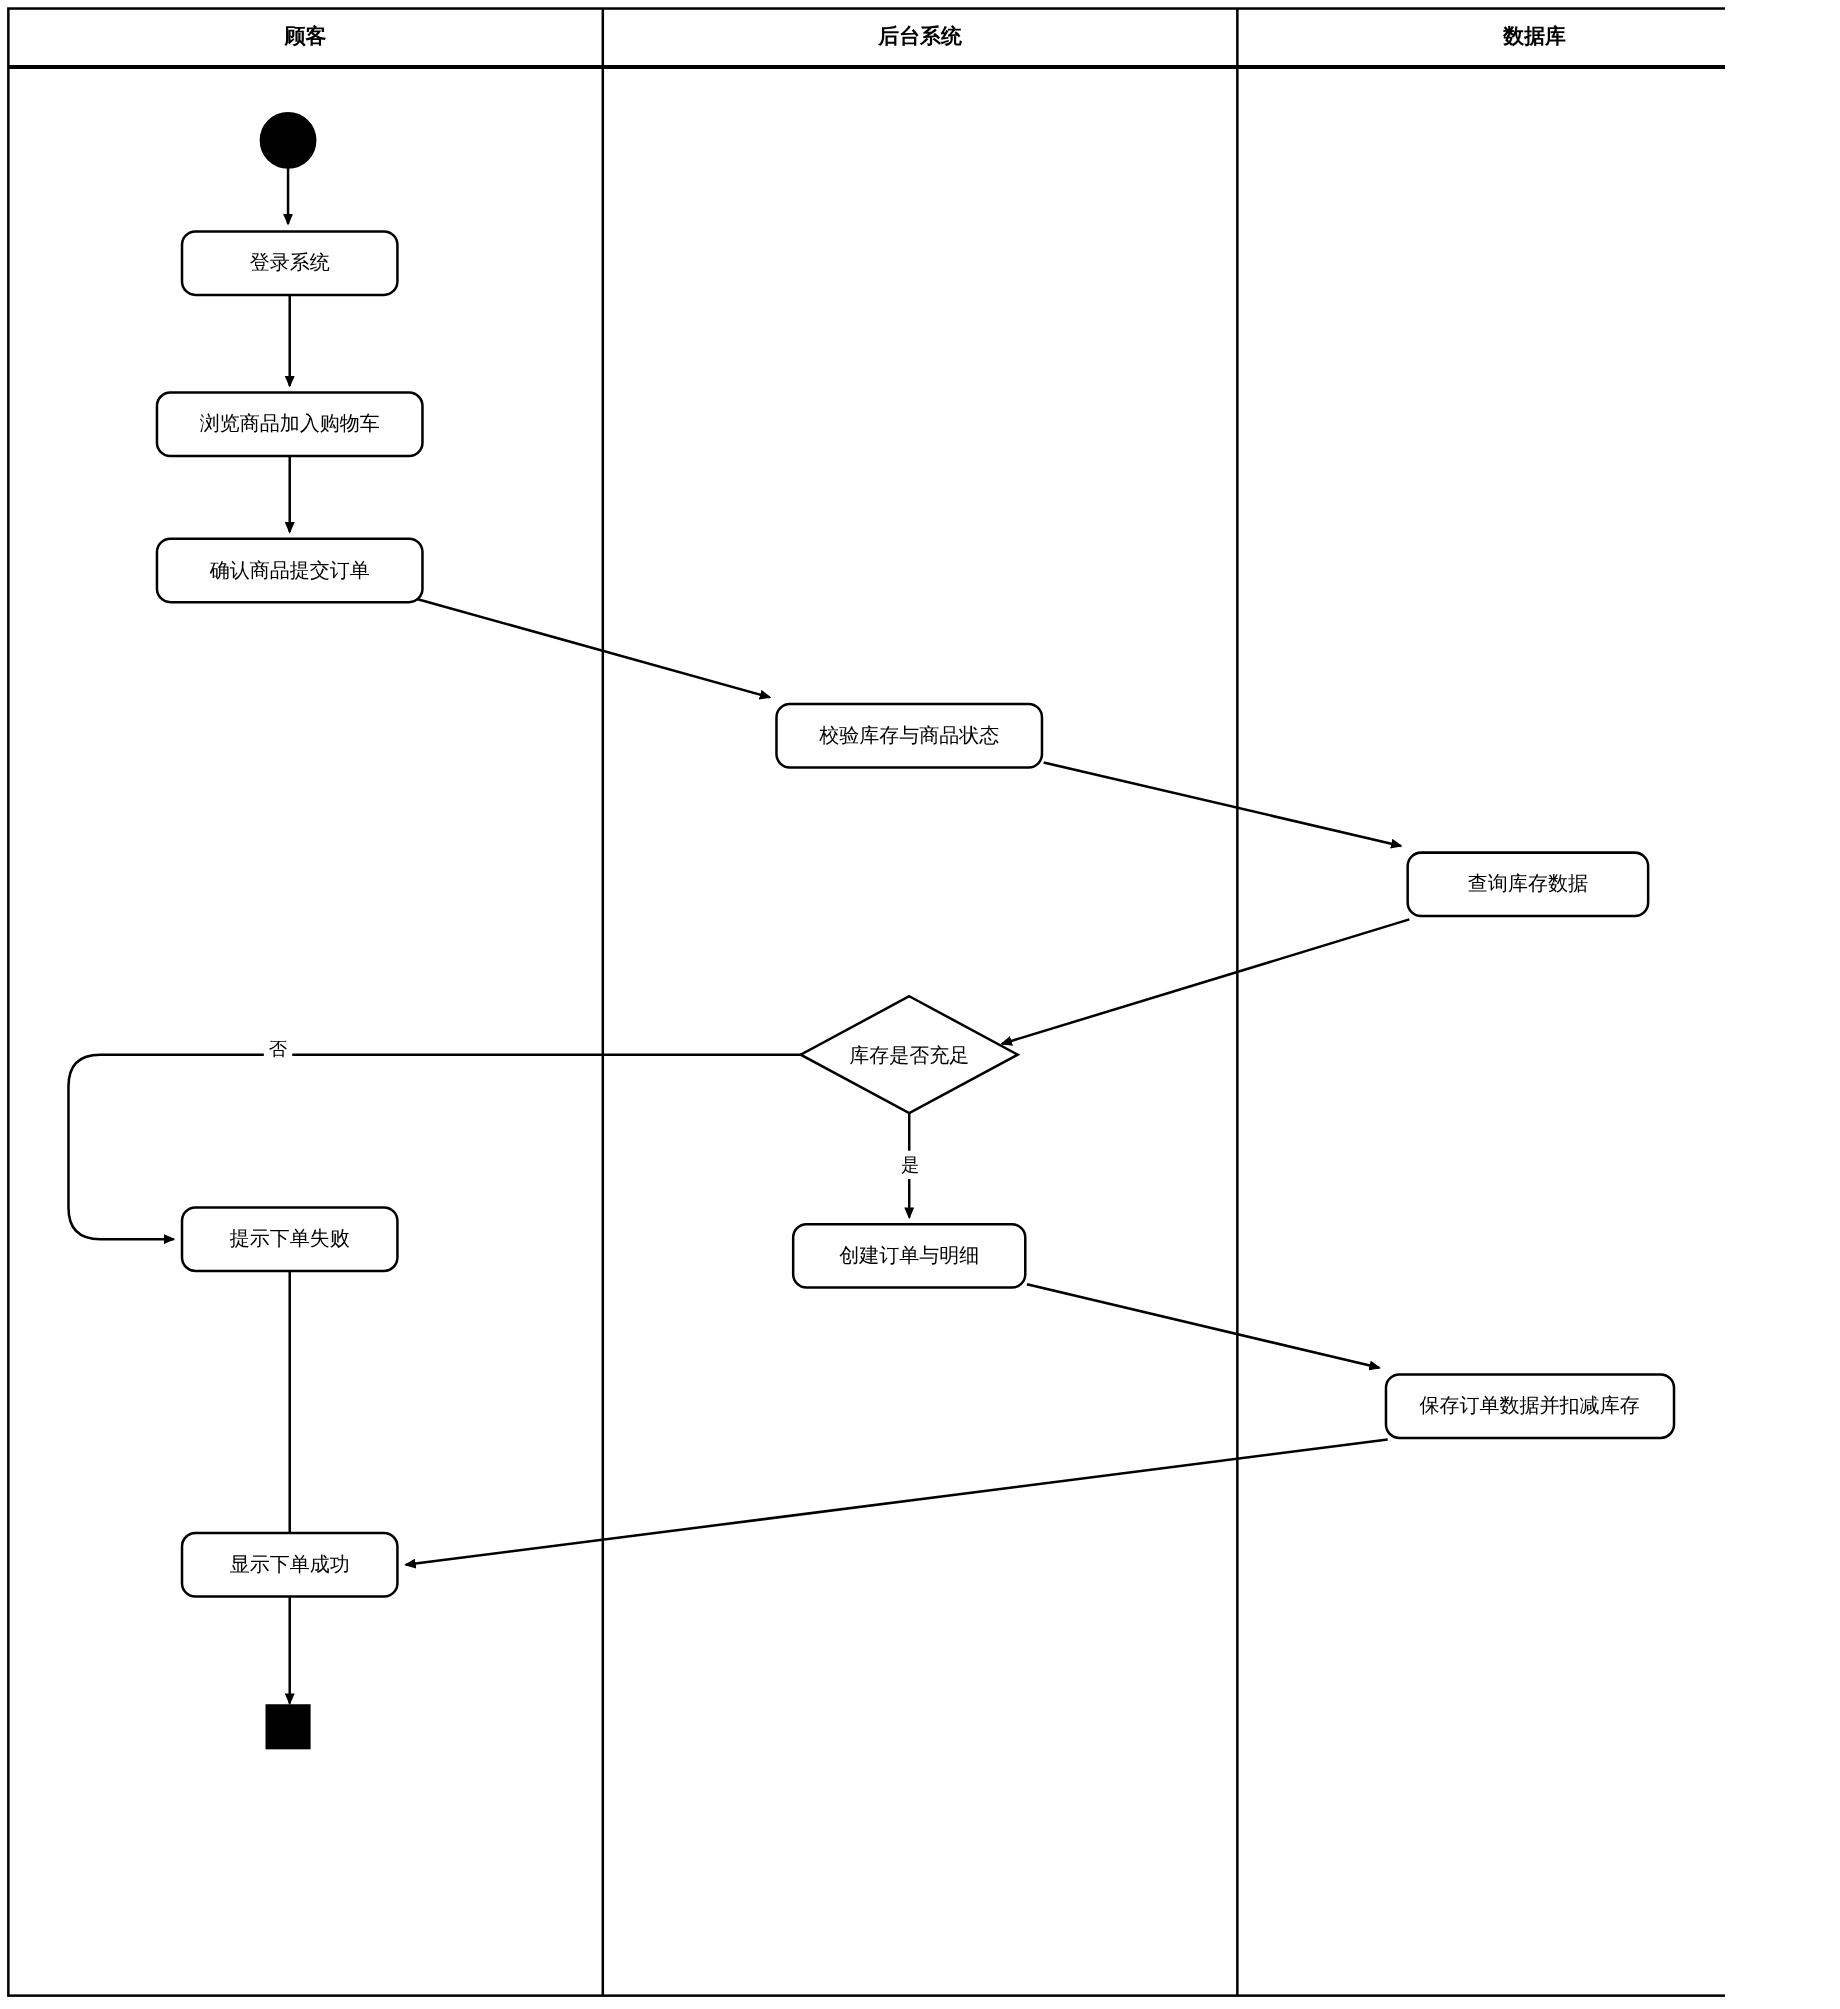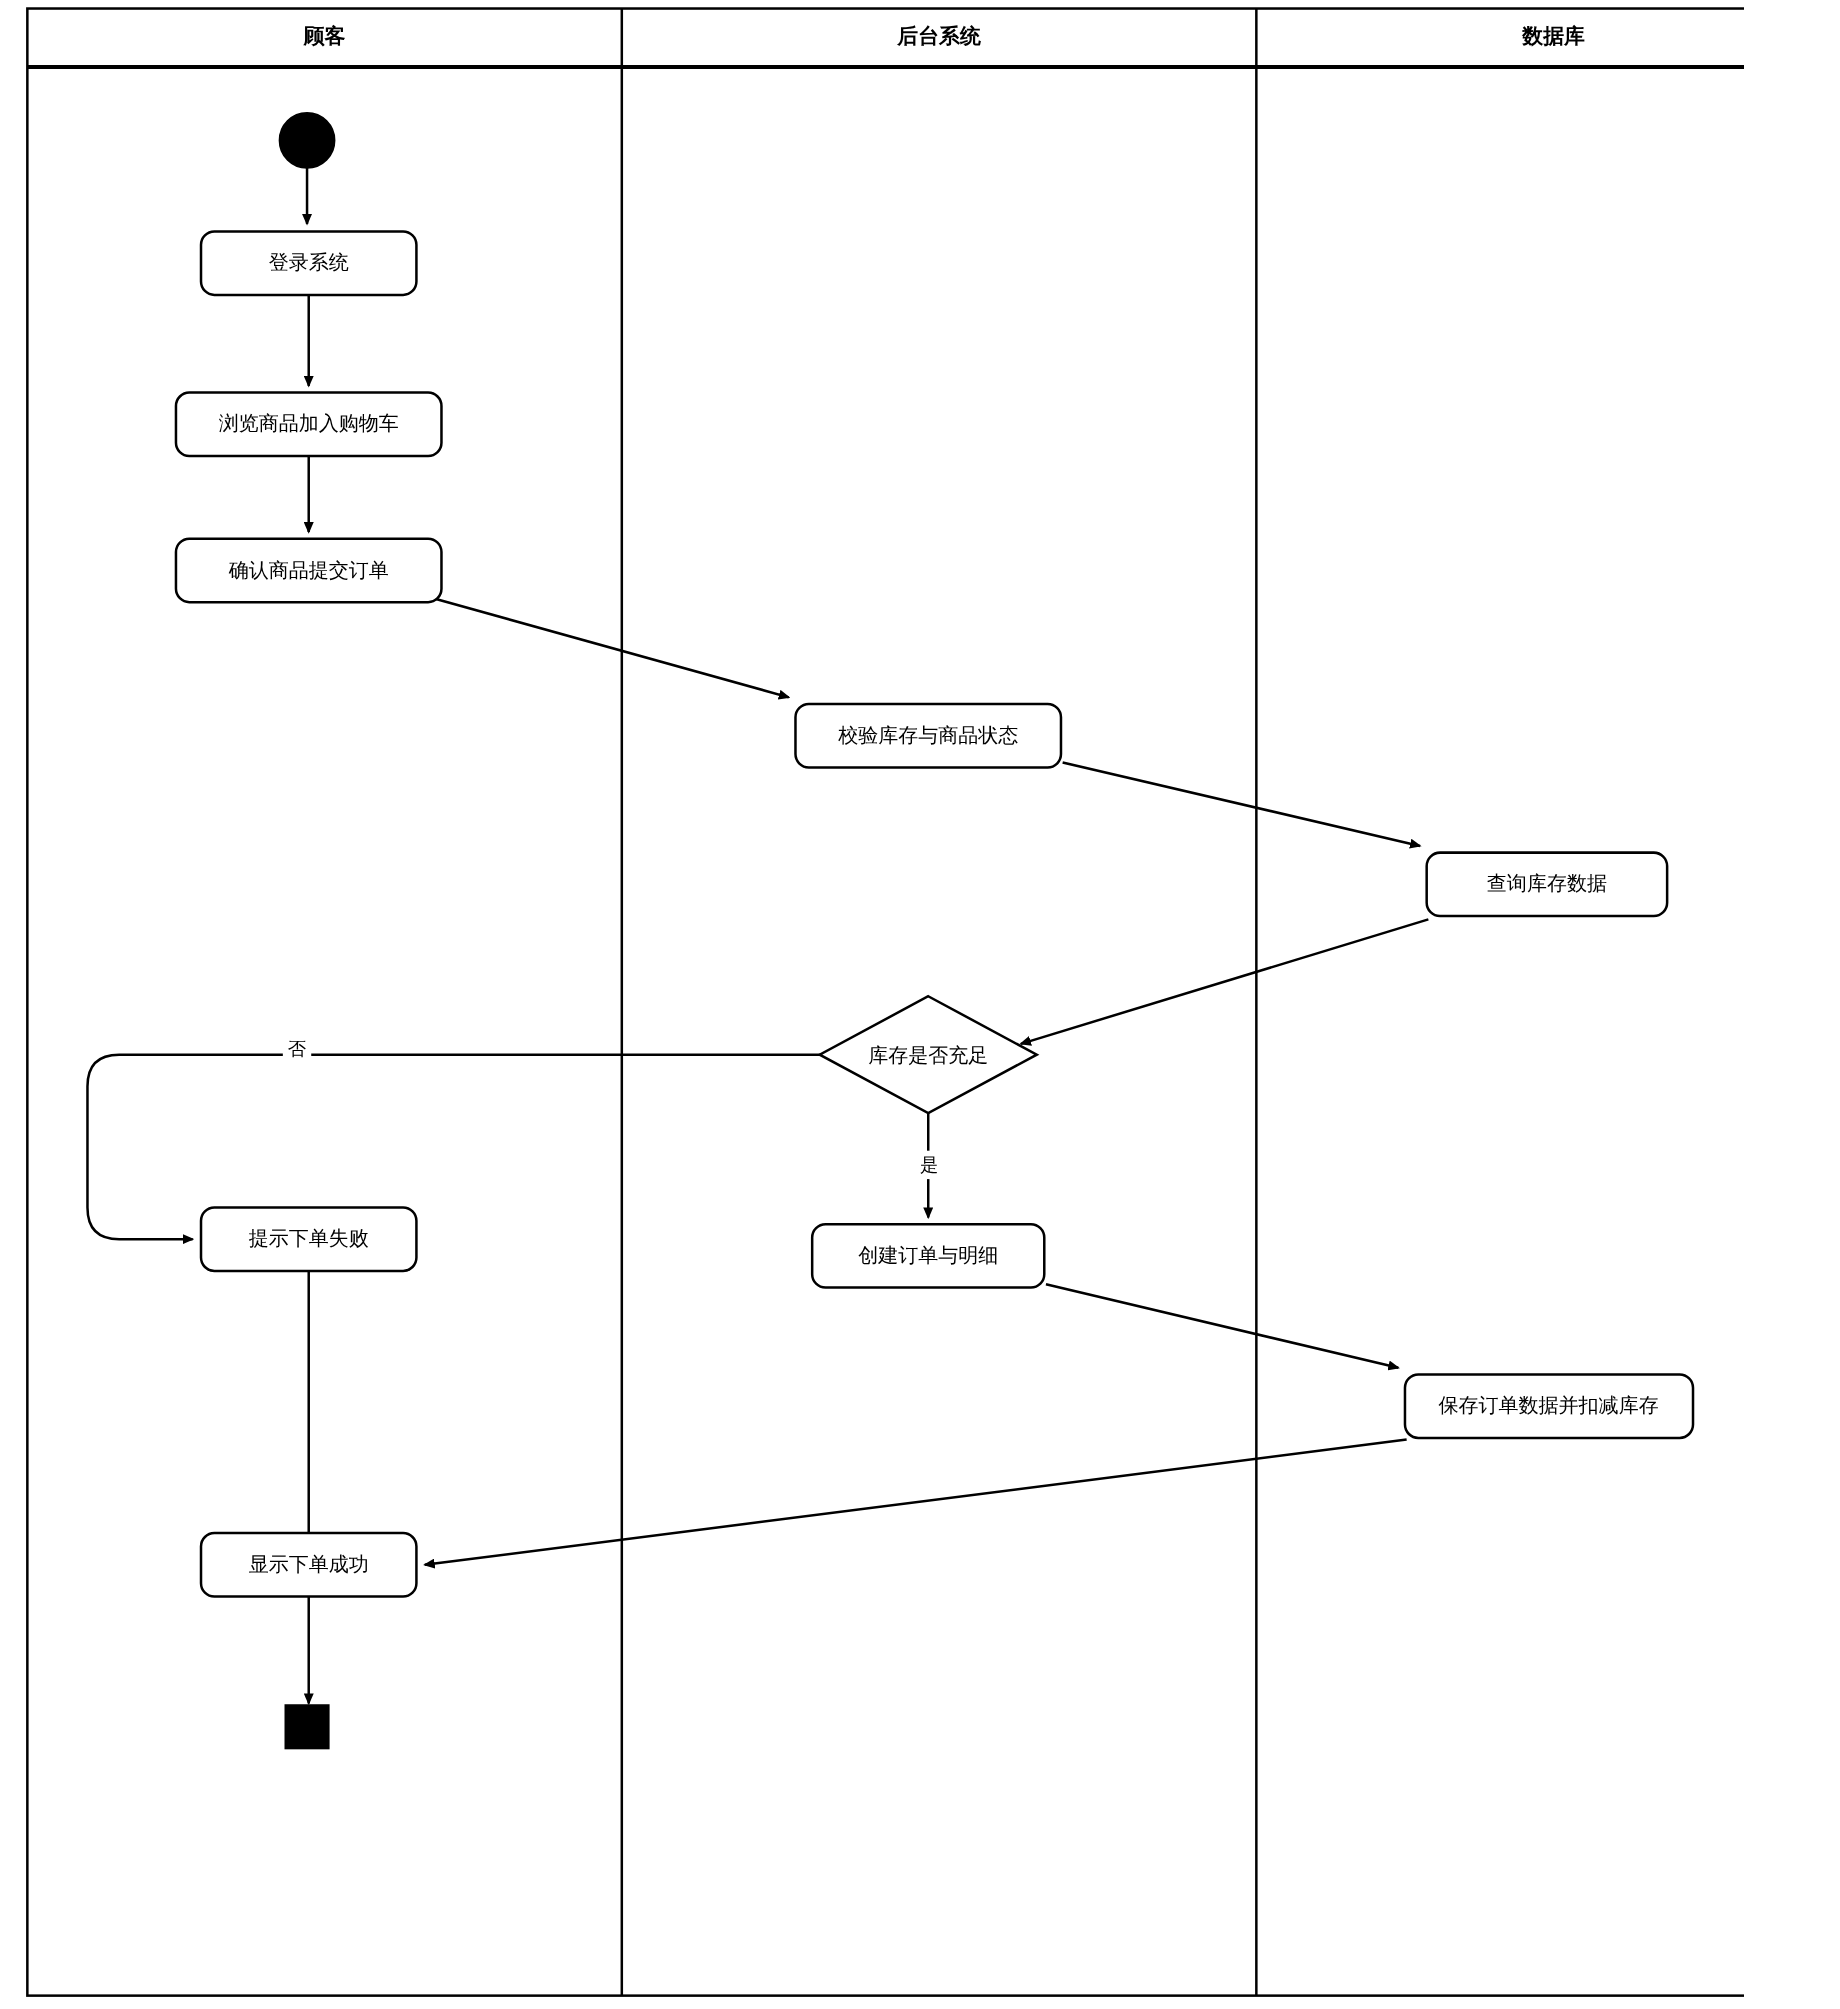--- a/index.html
+++ b/index.html
@@ -9,21 +9,20 @@
   }
   body {
     font-family: "Liberation Sans", "DejaVu Sans", sans-serif;
   }
   #canvas-wrap {
     position: relative;
     width: 1725px;
     height: 2010px;
     background: #ffffff;
     overflow: hidden;
-    margin-left: 19px;
   }
   #diagram-svg {
     position: absolute;
     top: 0;
     left: 0;
     width: 1841px;
     height: 2010px;
     display: block;
   }
   .lane-title {

